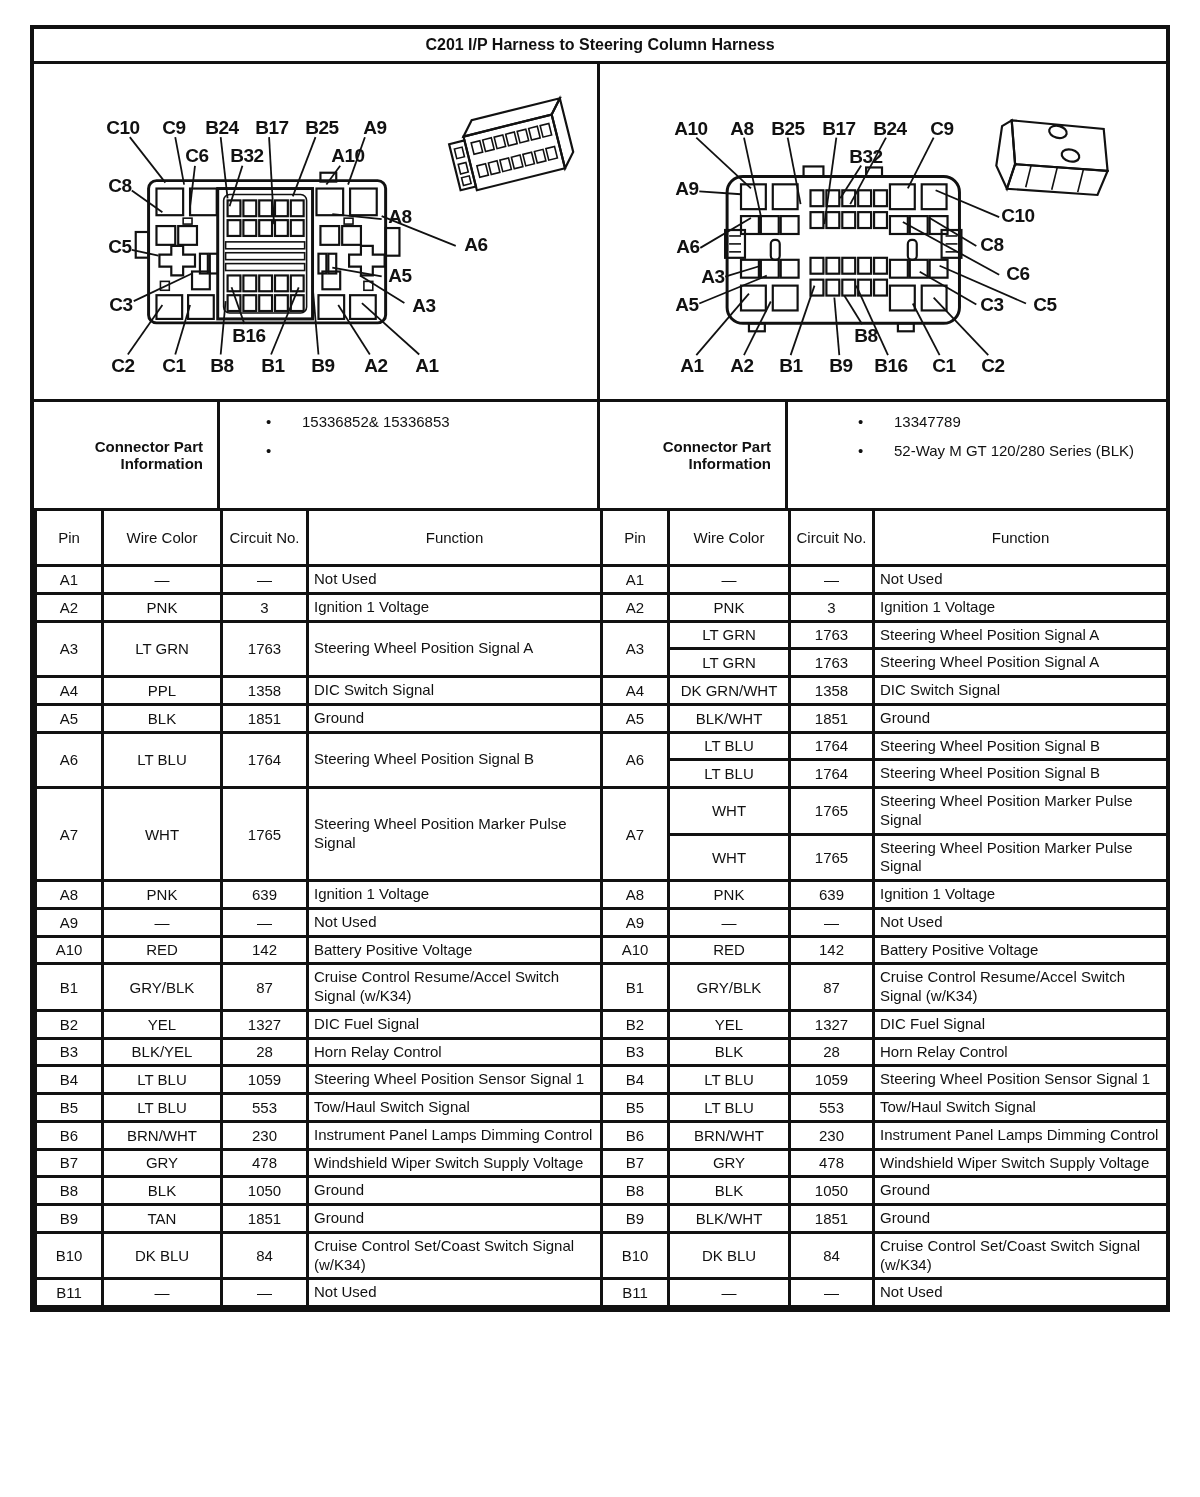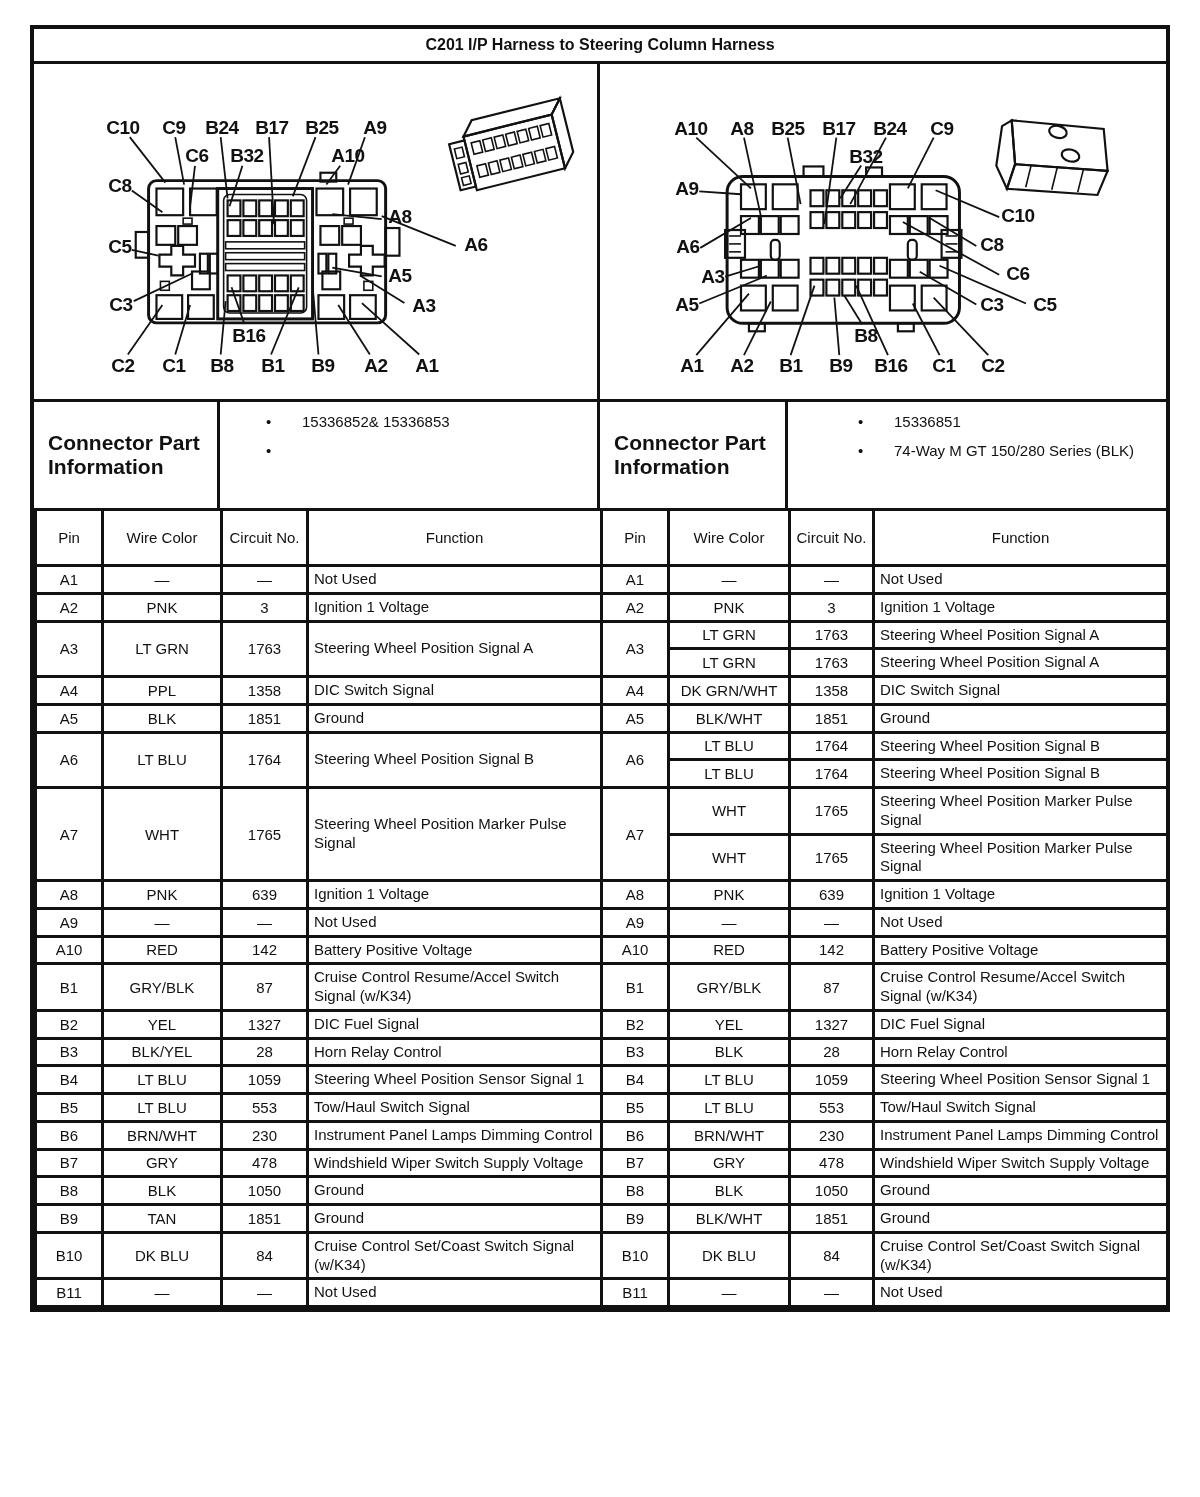--- a/index.html
+++ b/index.html
@@ -7,21 +7,21 @@
   .sheet{width:1132px;margin:0 auto;position:relative;top:25px;border:4px solid #111;background:#fff;}
   .title-row{border-bottom:3px solid #111;text-align:center;font-weight:bold;font-size:16px;padding:7px 0;}
   .diagram-row{display:flex;height:335px;}
   .dpanel{position:relative;width:563px;height:335px;overflow:hidden;}
   .dpanel.lft{border-right:3px solid #111;}
   .dpanel.rgt{flex:1;}
   .dl{position:absolute;transform:translate(-50%,-50%);font-size:19px;font-weight:700;letter-spacing:-0.5px;white-space:nowrap;}
   .info-row{display:grid;grid-template-columns:186px 380px 188px 378px;border-top:3px solid #111;min-height:106px;}
   .info-cell{border-right:3px solid #111;}
   .info-cell:last-child{border-right:none;}
-  .info-label{display:flex;align-items:center;justify-content:center;text-align:left;font-weight:bold;font-size:21px;padding:0 14px;}
+  .info-label{display:flex;align-items:center;justify-content:center;text-align:right;font-weight:bold;font-size:15px;padding:0 14px;}
   .info-bullets{padding:10px 8px 8px 46px;font-size:15px;}
   .info-bullets.far{padding-left:70px;}
   .info-bullets ul{list-style:none;margin:0;padding:0;}
   .info-bullets li{display:flex;margin-bottom:9px;line-height:1.35;}
   .bullet{width:36px;flex:0 0 36px;font-size:15px;}
   table.pins{width:100%;border-collapse:collapse;table-layout:fixed;}
   table.pins th,table.pins td{border:3px solid #111;font-size:15px;padding:3px 5px;overflow:hidden;}
   table.pins th{font-weight:normal;text-align:center;height:49px;padding:2px;}
   td.c{text-align:center;}
   td.l{text-align:left;line-height:1.25;}
@@ -312,25 +312,25 @@
         <li>
             <span class="bullet">•</span>
           </li>
       </ul>
     </div>
     <div class="info-cell info-label">Connector Part Information</div>
     <div class="info-cell info-bullets far">
       <ul>
         <li>
             <span class="bullet">•</span>
-            <span>15336851</span>
+            <span>13347789</span>
           </li>
         <li>
             <span class="bullet">•</span>
-            <span>74-Way M GT 150/280 Series (BLK)</span>
+            <span>52-Way M GT 120/280 Series (BLK)</span>
           </li>
       </ul>
     </div>
   </div>
 
   <table class="pins">
     <colgroup>
       <col style="width:67px">
         <col style="width:119px">
         <col style="width:86px">

